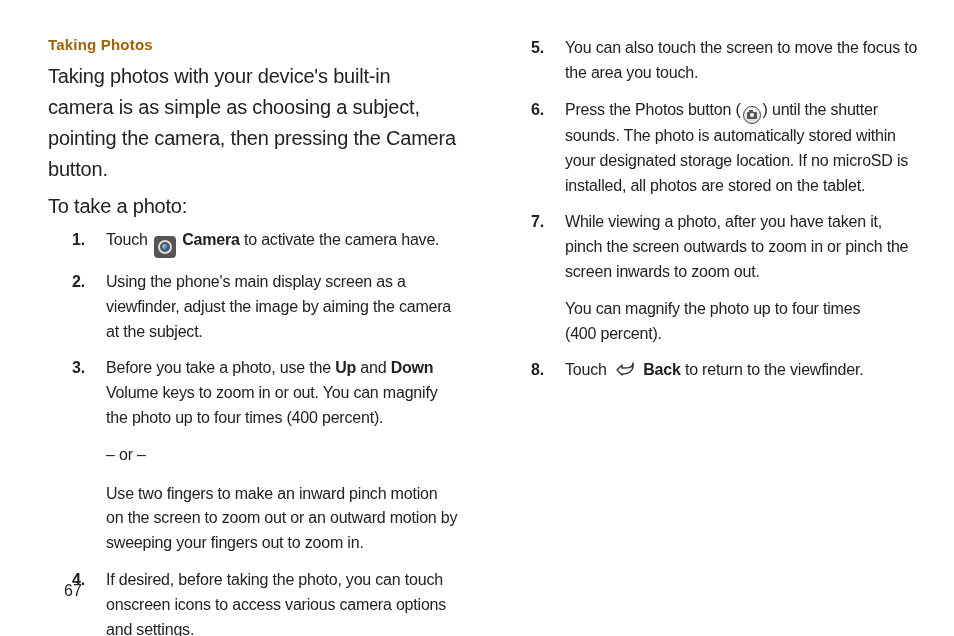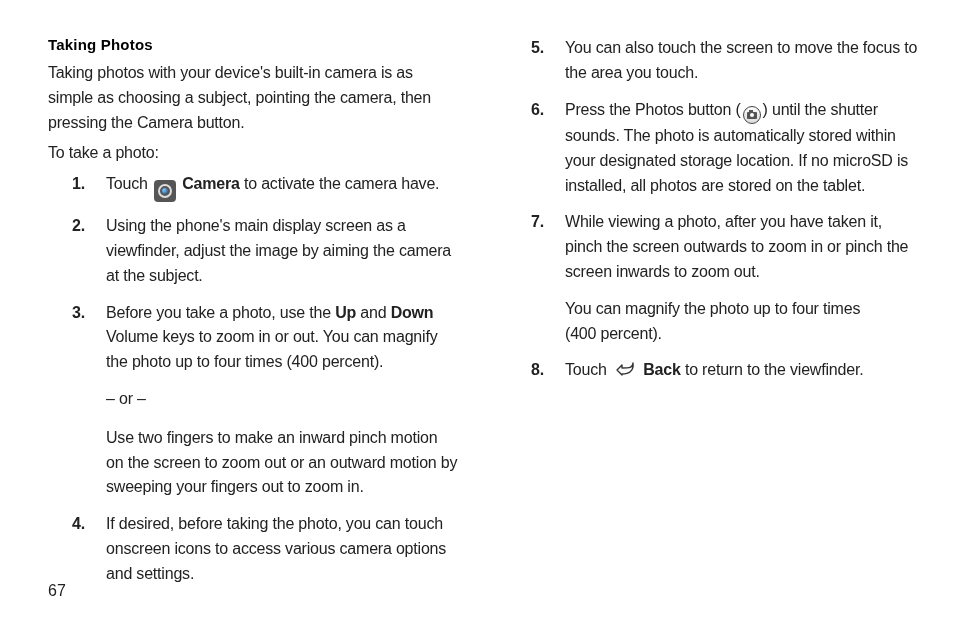--- a/index.html
+++ b/index.html
@@ -13,29 +13,29 @@
     }
     .columns {
       display: flex;
       gap: 48px;
     }
     .col {
       flex: 1;
       min-width: 0;
     }
     .section-title {
-      color: #000000;
+      color: #a16207;
       font-weight: bold;
       font-size: 15px;
       margin-bottom: 8px;
       font-family: Arial, "Arial Narrow", sans-serif;
       letter-spacing: 0.2px;
     }
     .body-text {
-      font-size: 16px;
+      font-size: 20px;
       line-height: 1.55;
       margin-bottom: 6px;
       color: #222;
       font-family: "Helvetica Neue", Arial, sans-serif;
       font-stretch: condensed;
       letter-spacing: -0.2px;
     }
     ol.steps {
       list-style: none;
       padding-left: 24px;
@@ -103,21 +103,21 @@
     }
     .back-icon {
       width: 24px; height: 16px;
       display:inline-block; vertical-align:-3px; position:relative;
     }
     .back-icon svg { width:24px; height:16px; }
     .sub-para { margin-top: 12px; }
     .page-number {
       position: absolute;
       bottom: 36px;
-      left: 48px;
+      left: 64px;
       font-size: 16px;
       color: #222;
       font-family: "Helvetica Neue", Arial, sans-serif;
     }
     b { font-weight: bold; }
   </style>
 </head>
 <body>
 
 <div class="columns">

